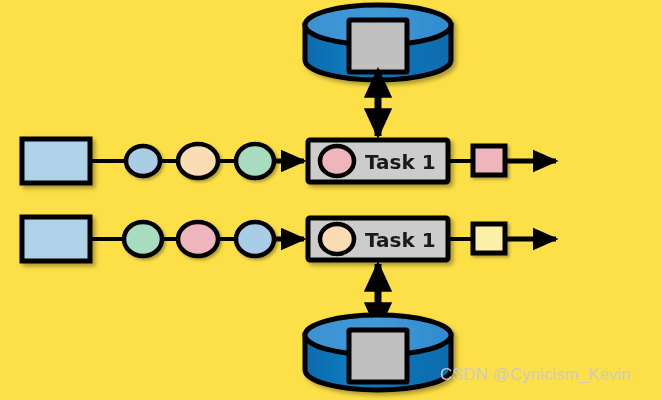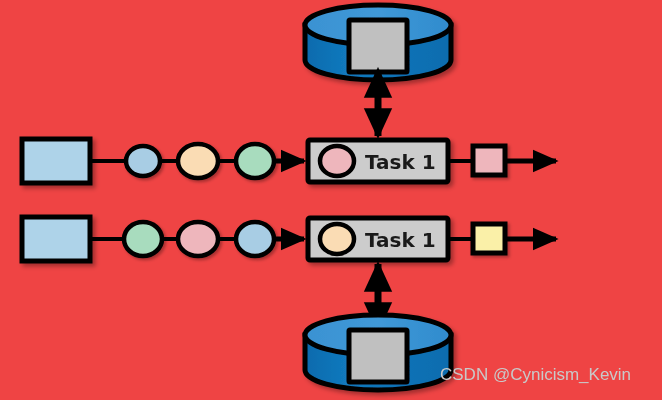--- a/index.html
+++ b/index.html
@@ -7,21 +7,21 @@
     padding: 0;
     background: #ffffff;
   }
   body {
     font-family: "Liberation Sans", sans-serif;
   }
   #canvas {
     position: relative;
     width: 662px;
     height: 400px;
-    background: #ef4444;
+    background: #fde047;
     overflow: hidden;
   }
   #diagram-svg {
     position: absolute;
     top: 0;
     left: 0;
     width: 662px;
     height: 400px;
   }
   .task-label {

